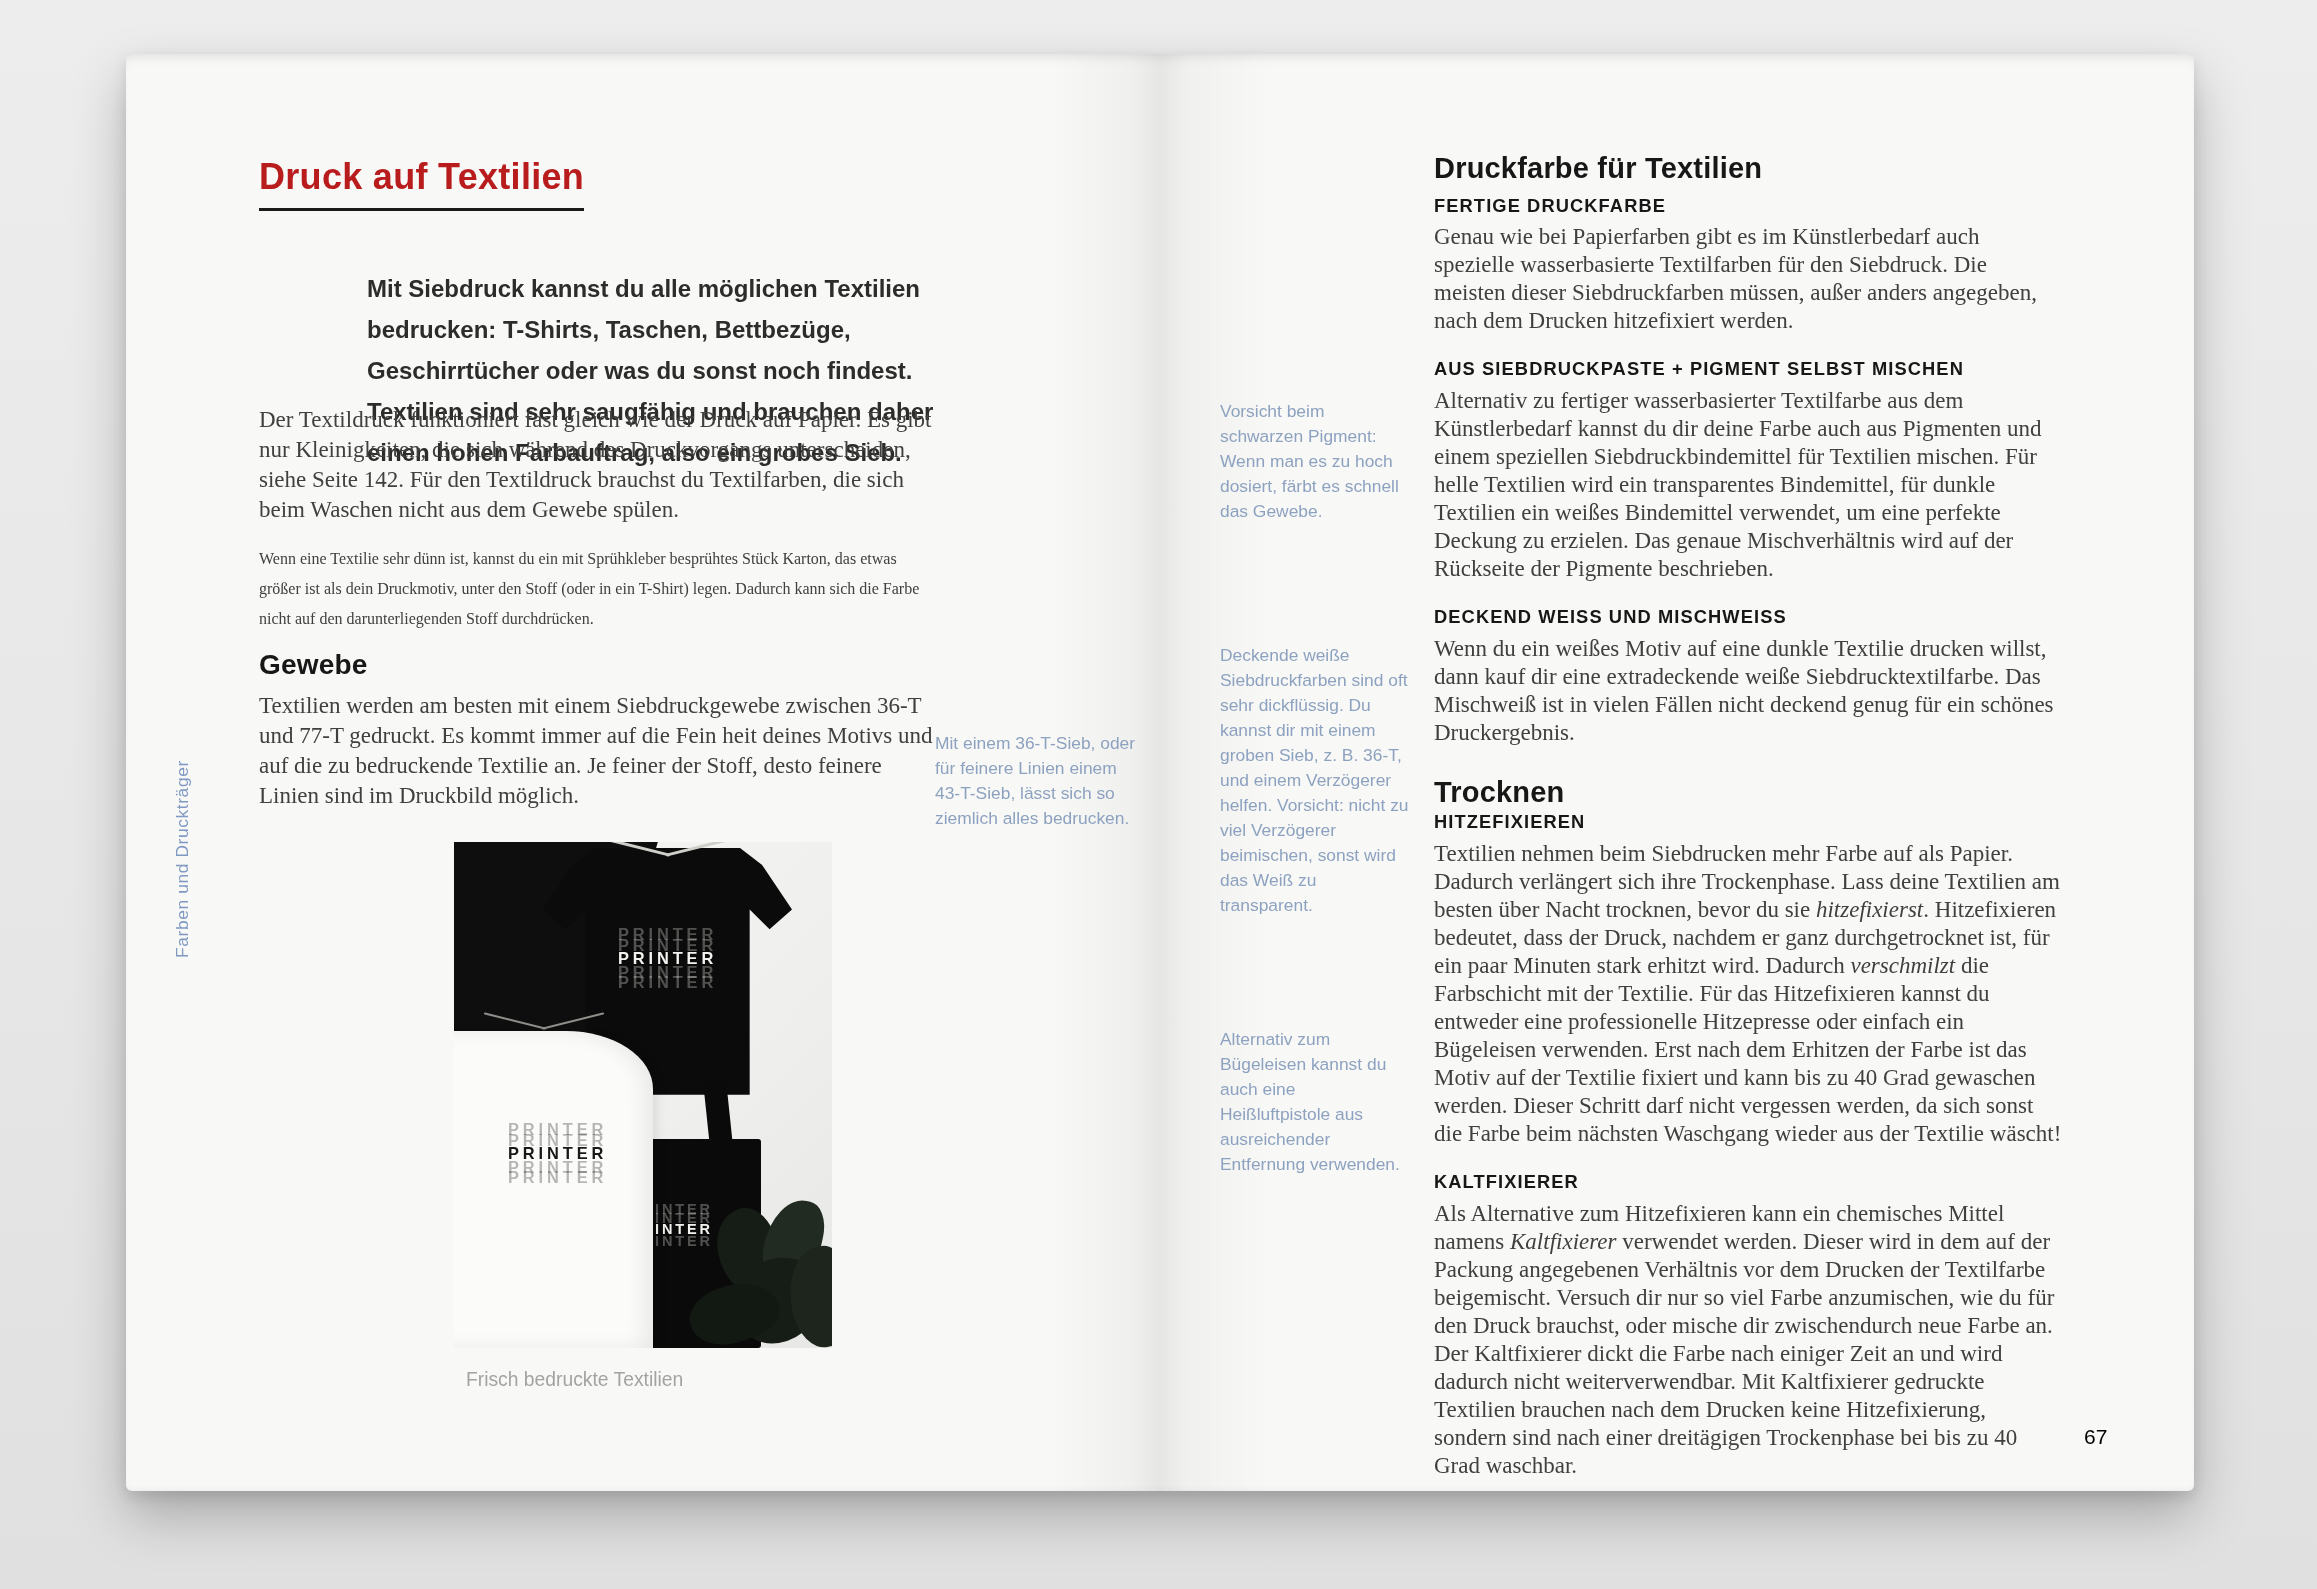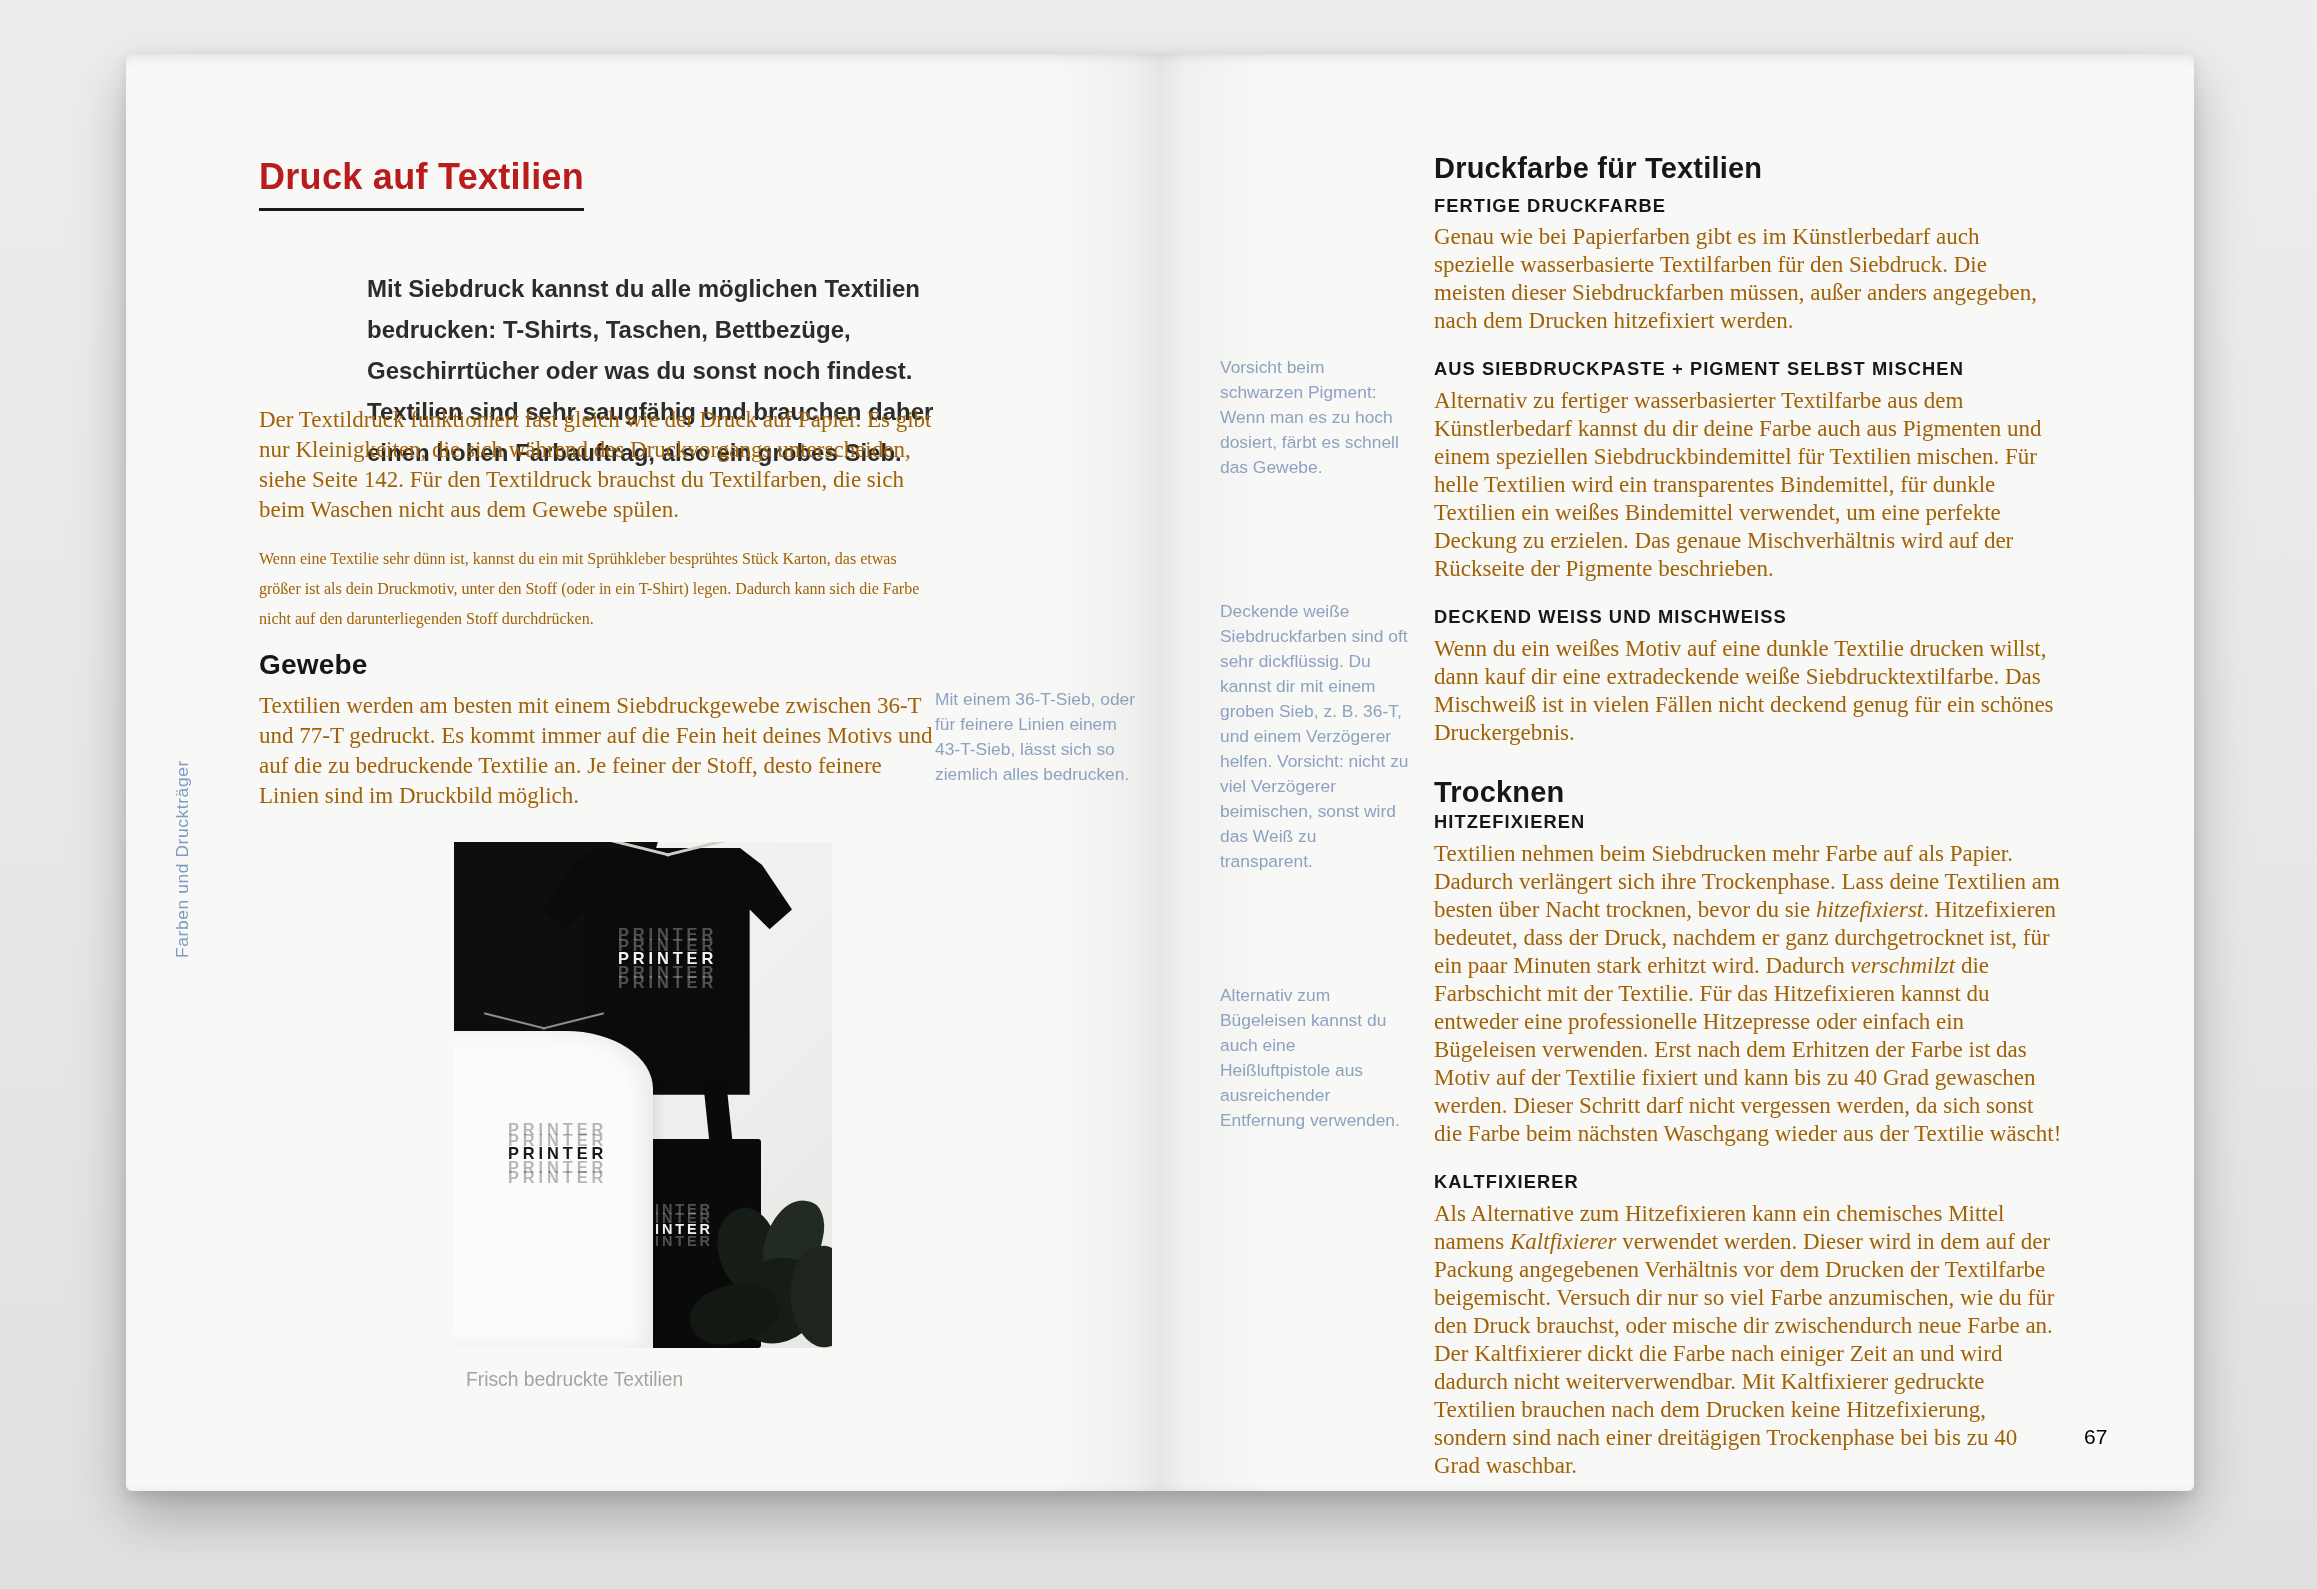--- a/index.html
+++ b/index.html
@@ -19,22 +19,22 @@
     box-shadow:inset 0 9.7px 13.5px -9.7px rgba(0,0,0,.14), inset 0 -5.8px 9.7px -7.7px rgba(0,0,0,.10);
   }
   .gutter{
     position:absolute;left:50%;top:0;width:222px;height:100%;transform:translateX(-50%);
     background:linear-gradient(90deg,rgba(0,0,0,0) 0%,rgba(0,0,0,.035) 38%,rgba(0,0,0,.075) 50%,rgba(0,0,0,.030) 62%,rgba(0,0,0,0) 100%);
     pointer-events:none;
   }
   
   .h1{font-weight:bold;font-size:29px;color:#171717;letter-spacing:0.2px;}
   .kicker{font-weight:bold;font-size:18.3px;color:#171717;letter-spacing:1.1px;}
-  .serif{font-family:"Liberation Serif",serif;color:#a16207;}
-  .note{color:#8da2c0;font-size:17.4px;line-height:25px;}
+  .serif{font-family:"Liberation Serif",serif;color:#404040;}
+  .note{color:#8da2c0;font-size:17.4px;line-height:25px;margin-top:44px;}
   
   .lp-title{
     position:absolute;left:133px;top:102px;
     font-size:36px;font-weight:bold;color:#b91c1c;letter-spacing:0.3px;
     padding-bottom:9.7px;border-bottom:3.9px solid #1a1a1a;
   }
   .lp-intro{
     position:absolute;left:241px;top:178px;width:630px;
     font-size:24px;line-height:41px;font-weight:bold;color:#2c2c2a;margin-top:36px;
   }

